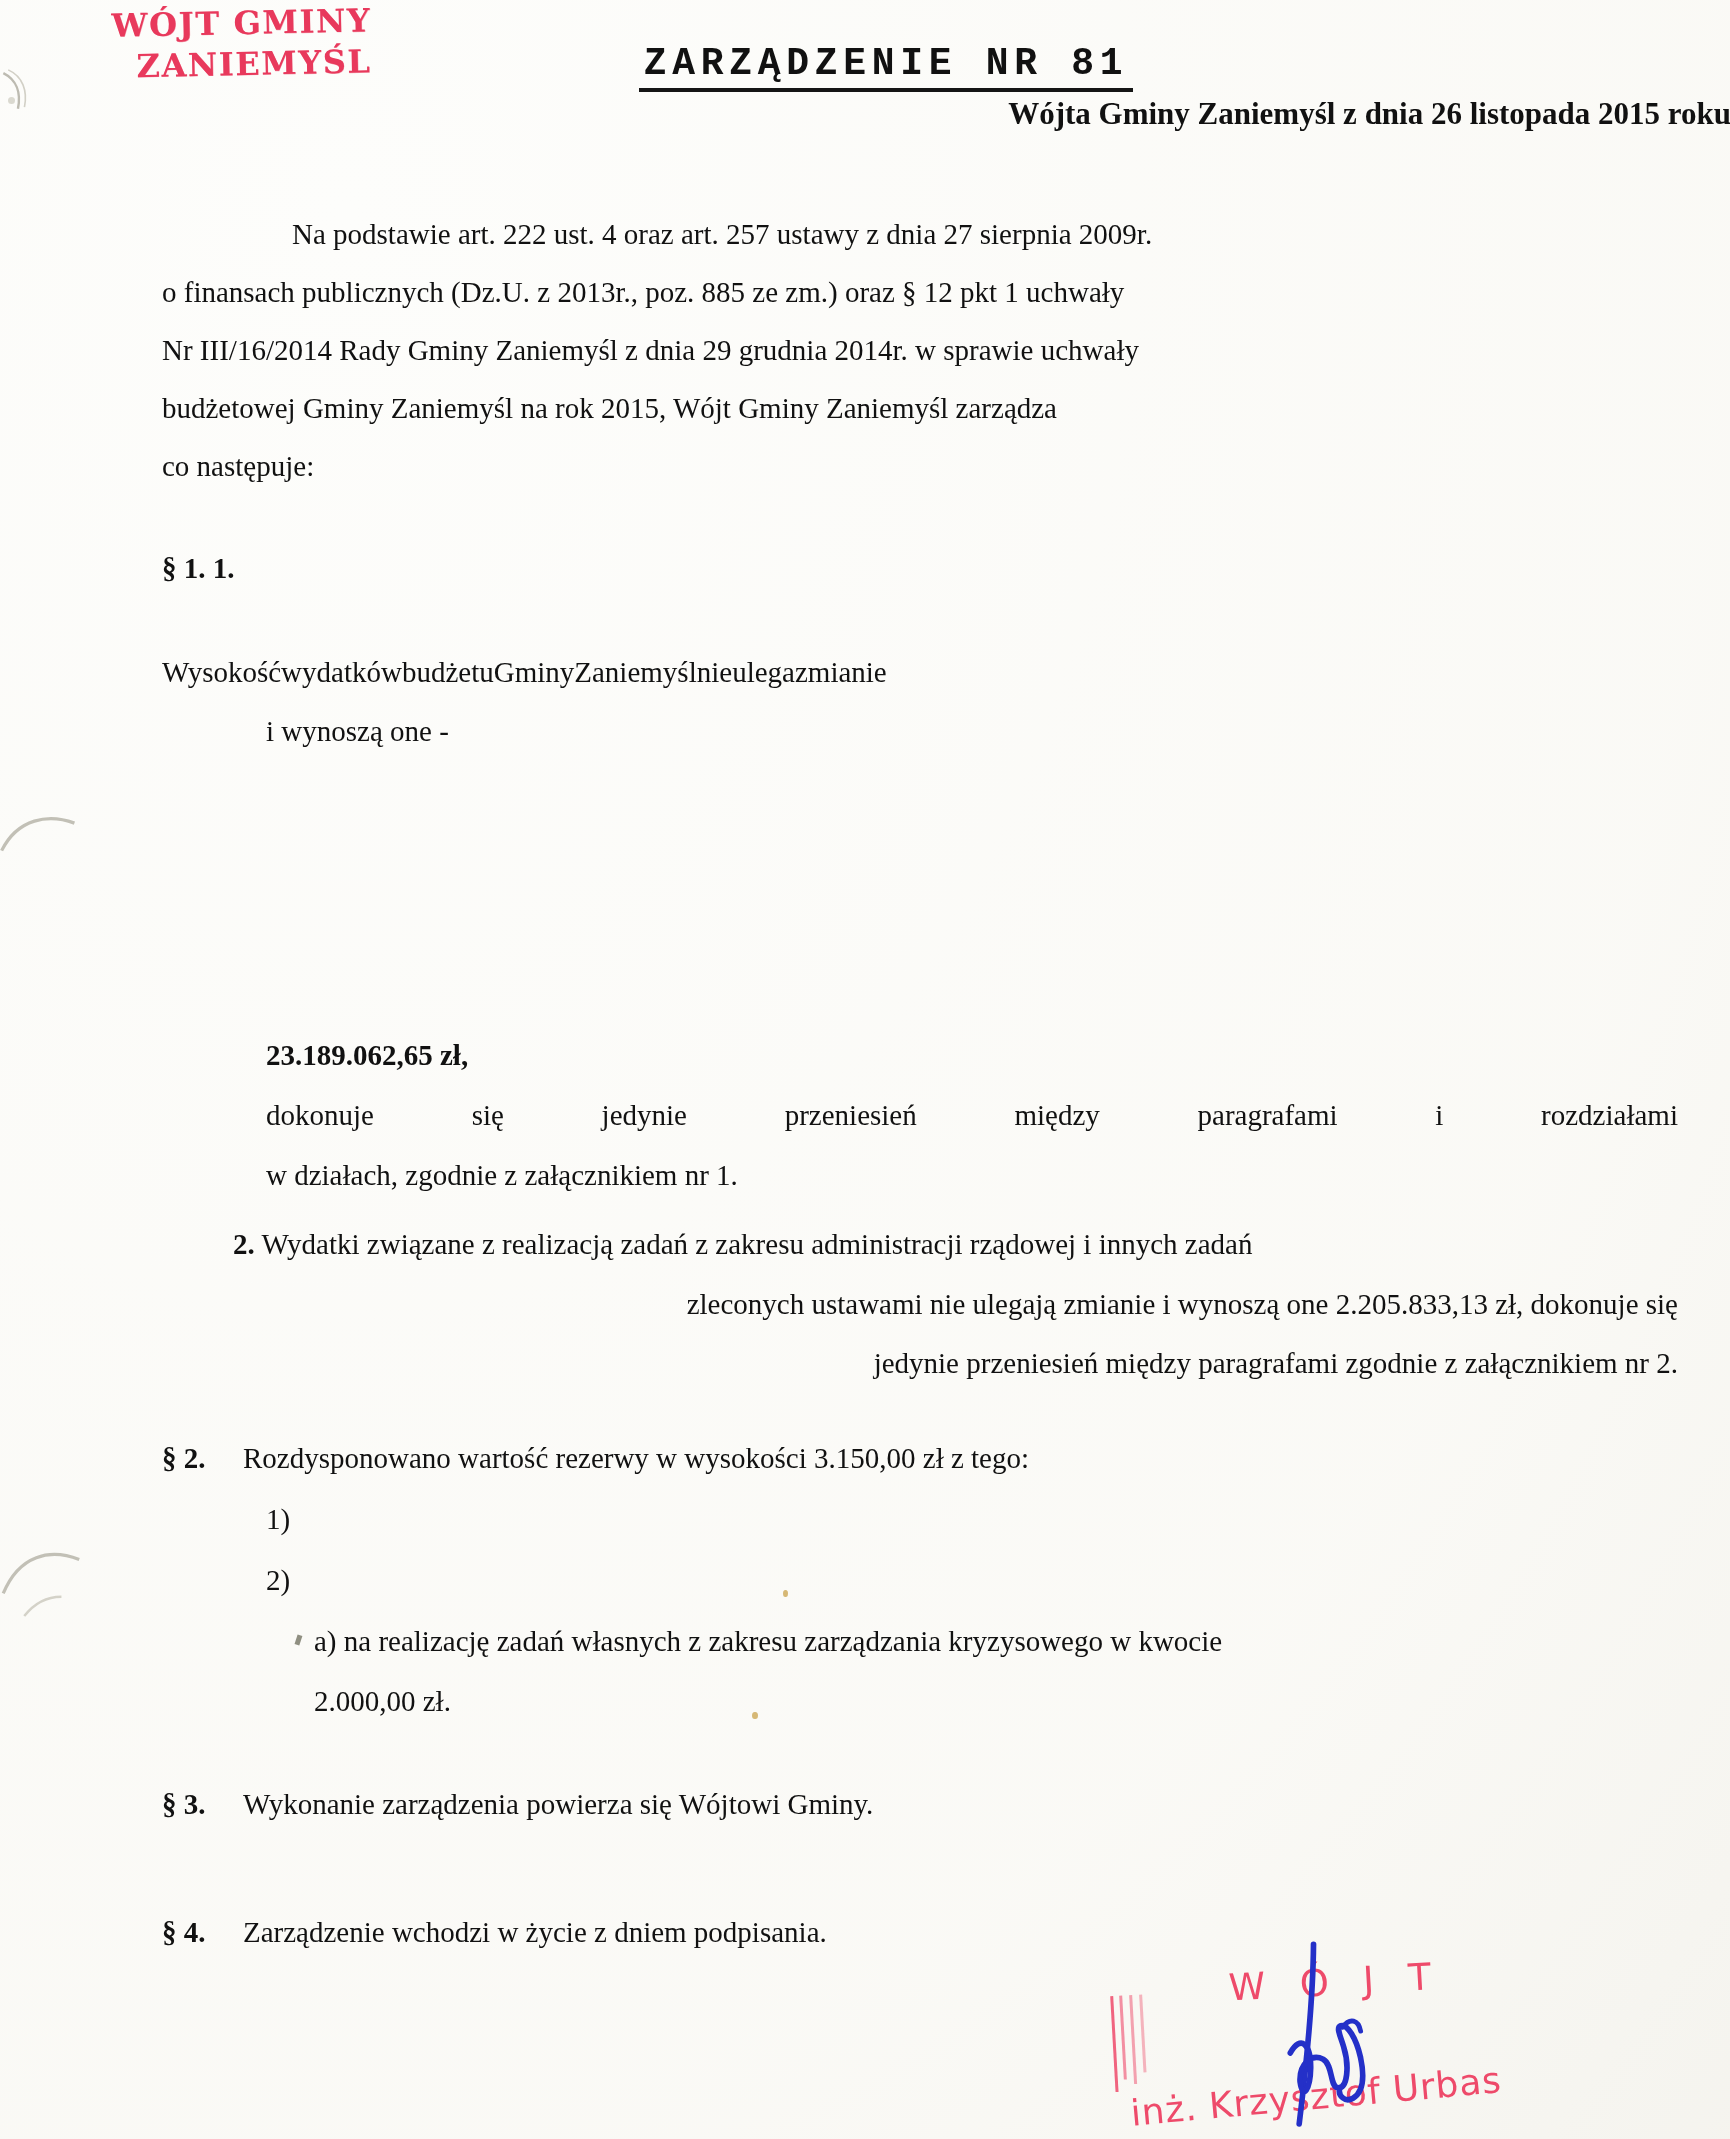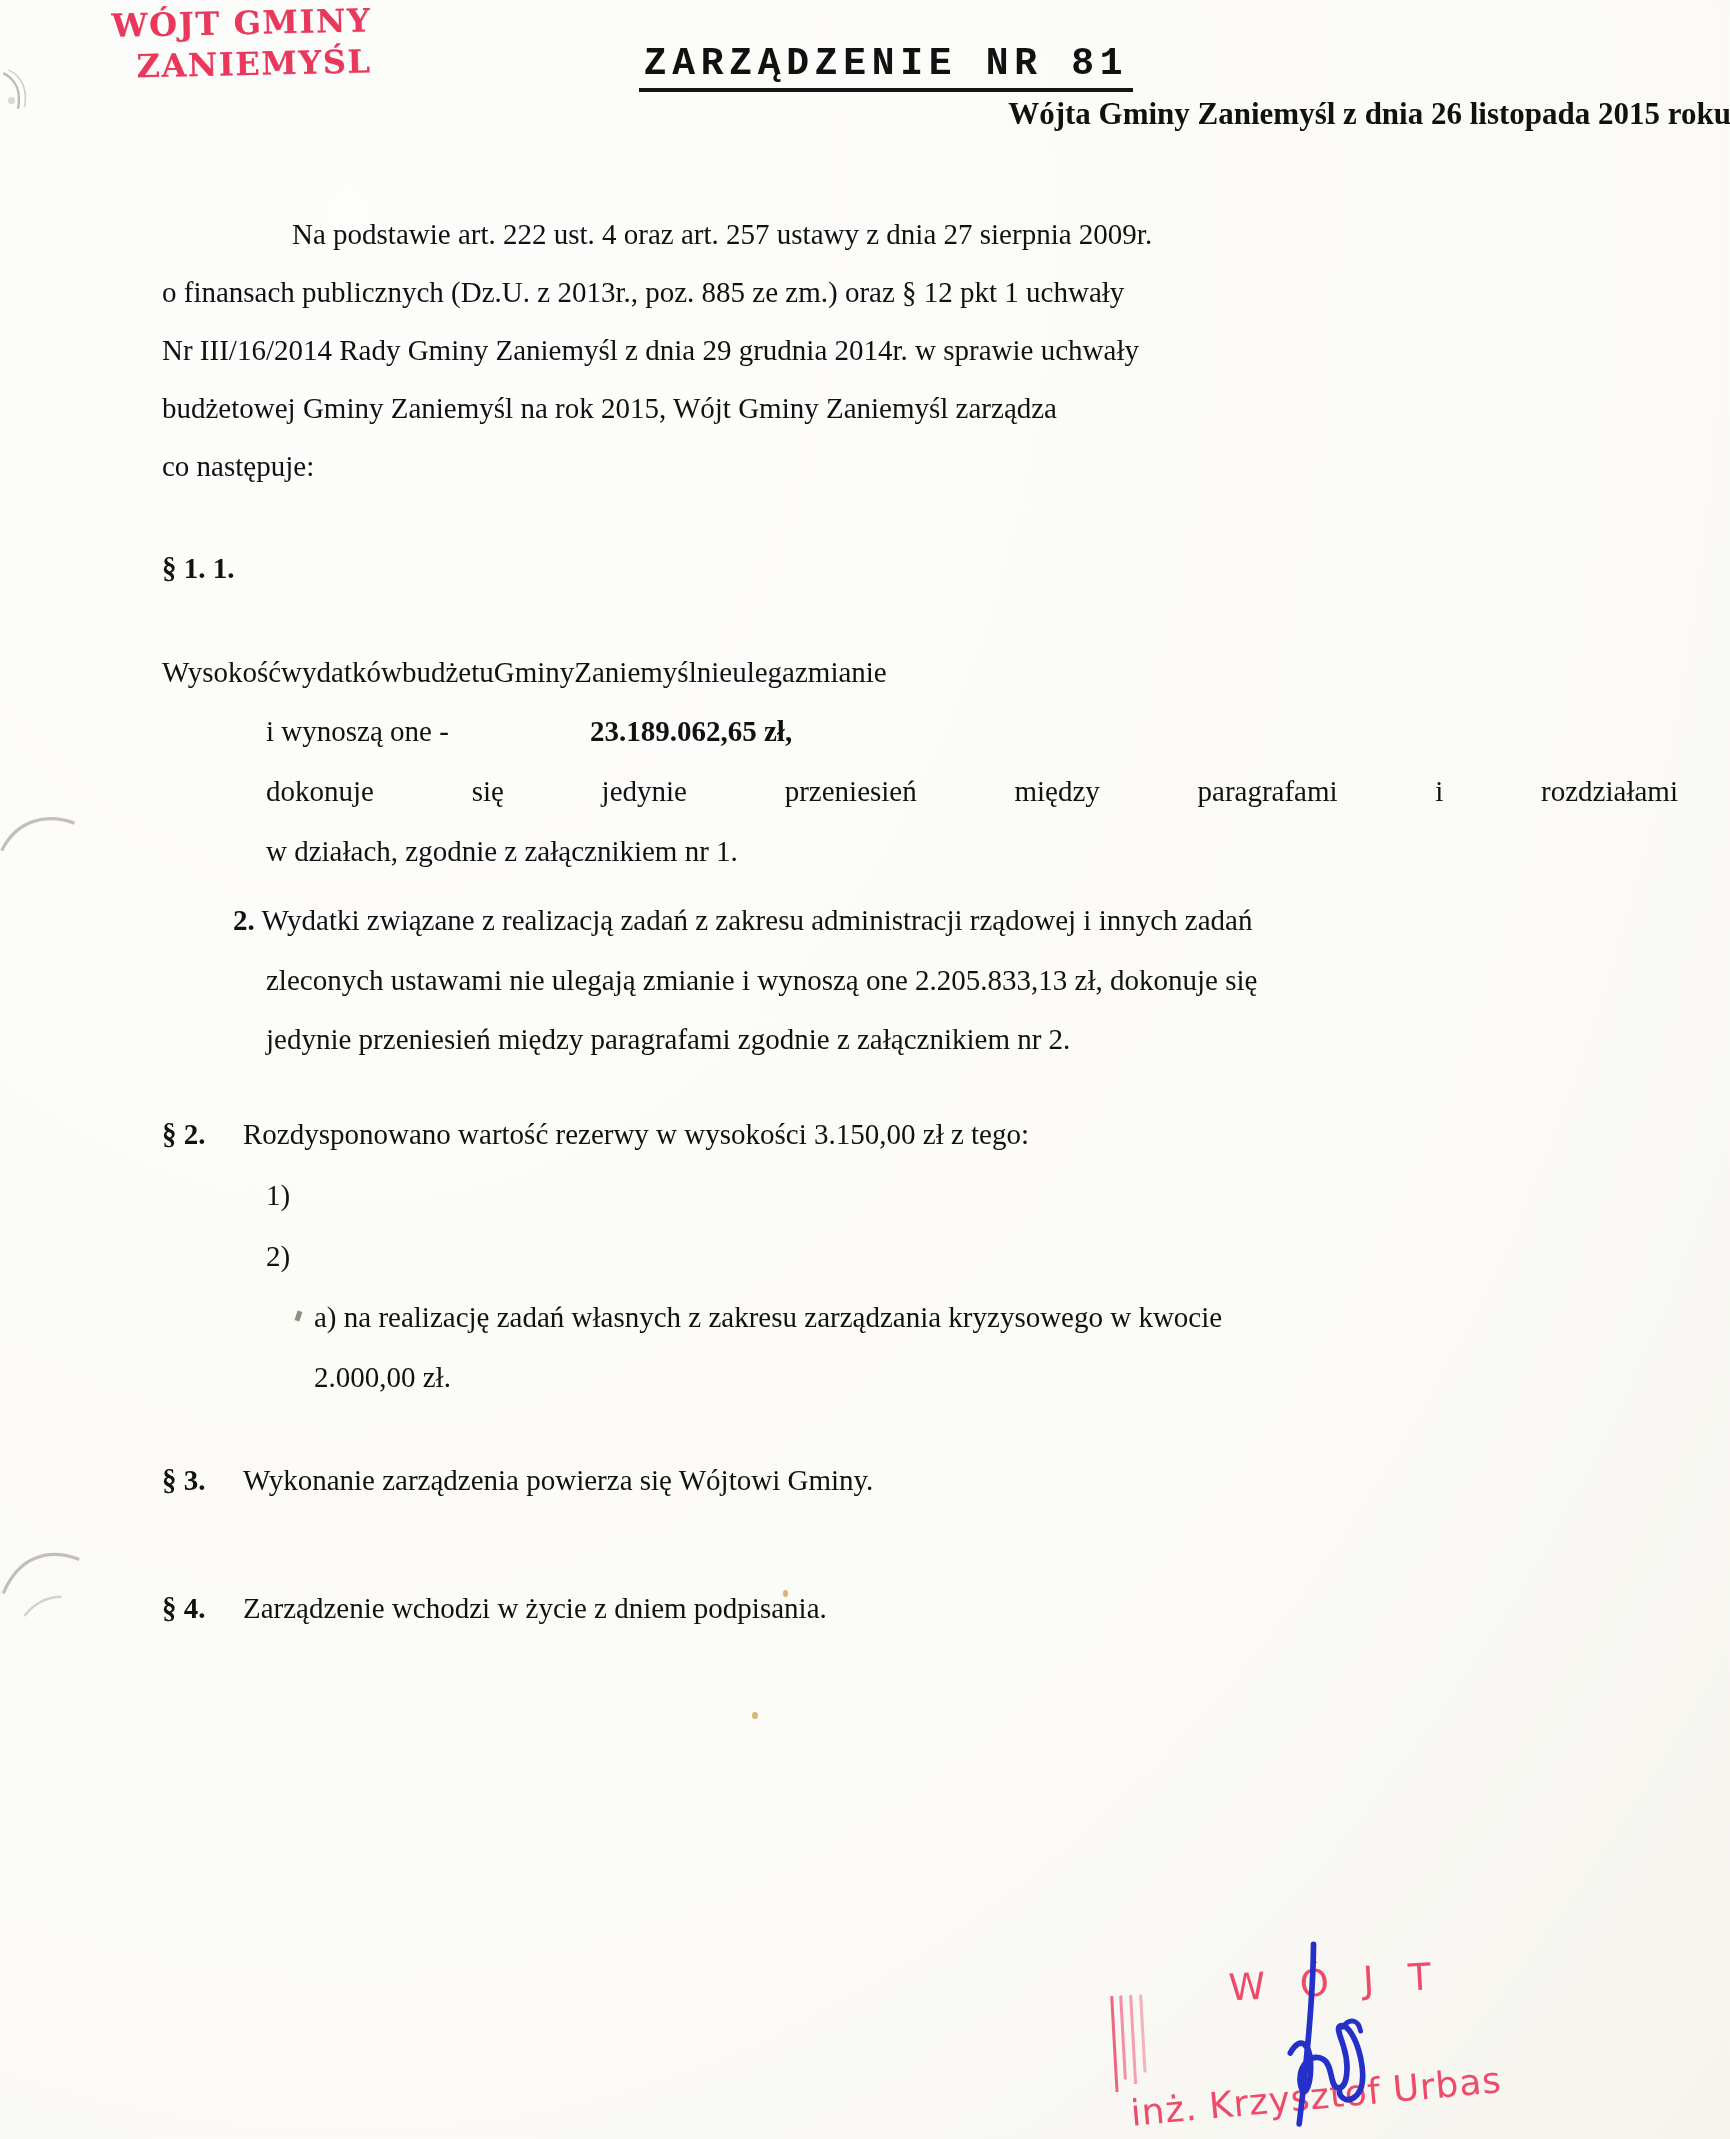--- a/index.html
+++ b/index.html
@@ -123,20 +123,21 @@
   }
   .s1-l1 .txt {
     flex: 1;
     display: flex;
     justify-content: space-between;
   }
   .s1-l2 {
     margin-left: 104px;
     margin-top: 9.7px;
     display: flex;
+    flex-direction: column;
   }
   .s1-l2 .lead { width: 324px; flex: 0 0 324px; }
   .s1-l2 .amount { font-weight: bold; }
   .s1-l3 {
     margin-left: 104px;
     margin-top: 9.7px;
     display: flex;
     justify-content: space-between;
   }
   .s1-l4 {
@@ -147,20 +148,21 @@
   .s1-item2 {
     margin-top: 19.5px;
   }
   .s1-item2 .row1 {
     margin-left: 71px;
     text-align: justify;
   }
   .s1-item2 .row-rest {
     margin-left: 104px;
     margin-top: 9.7px;
+    text-align: right;
   }
   .s1-item2 b { font-weight: bold; }
 
   .sec2 { margin-top: 45px; }
   .sec2 .head { display: flex; }
   .sec2 .head .marker { font-weight: bold; width: 81px; flex: 0 0 81px; }
   .sec2 .sub { margin-left: 104px; margin-top: 11.3px; display: flex; }
   .sec2 .sub .num { width: 50px; flex: 0 0 50px; }
   .sec2 .subsub { margin-left: 152px; margin-top: 11.3px; position: relative; }
   .sec2 .subsub .cont { margin-left: 0; margin-top: 9.7px; }

